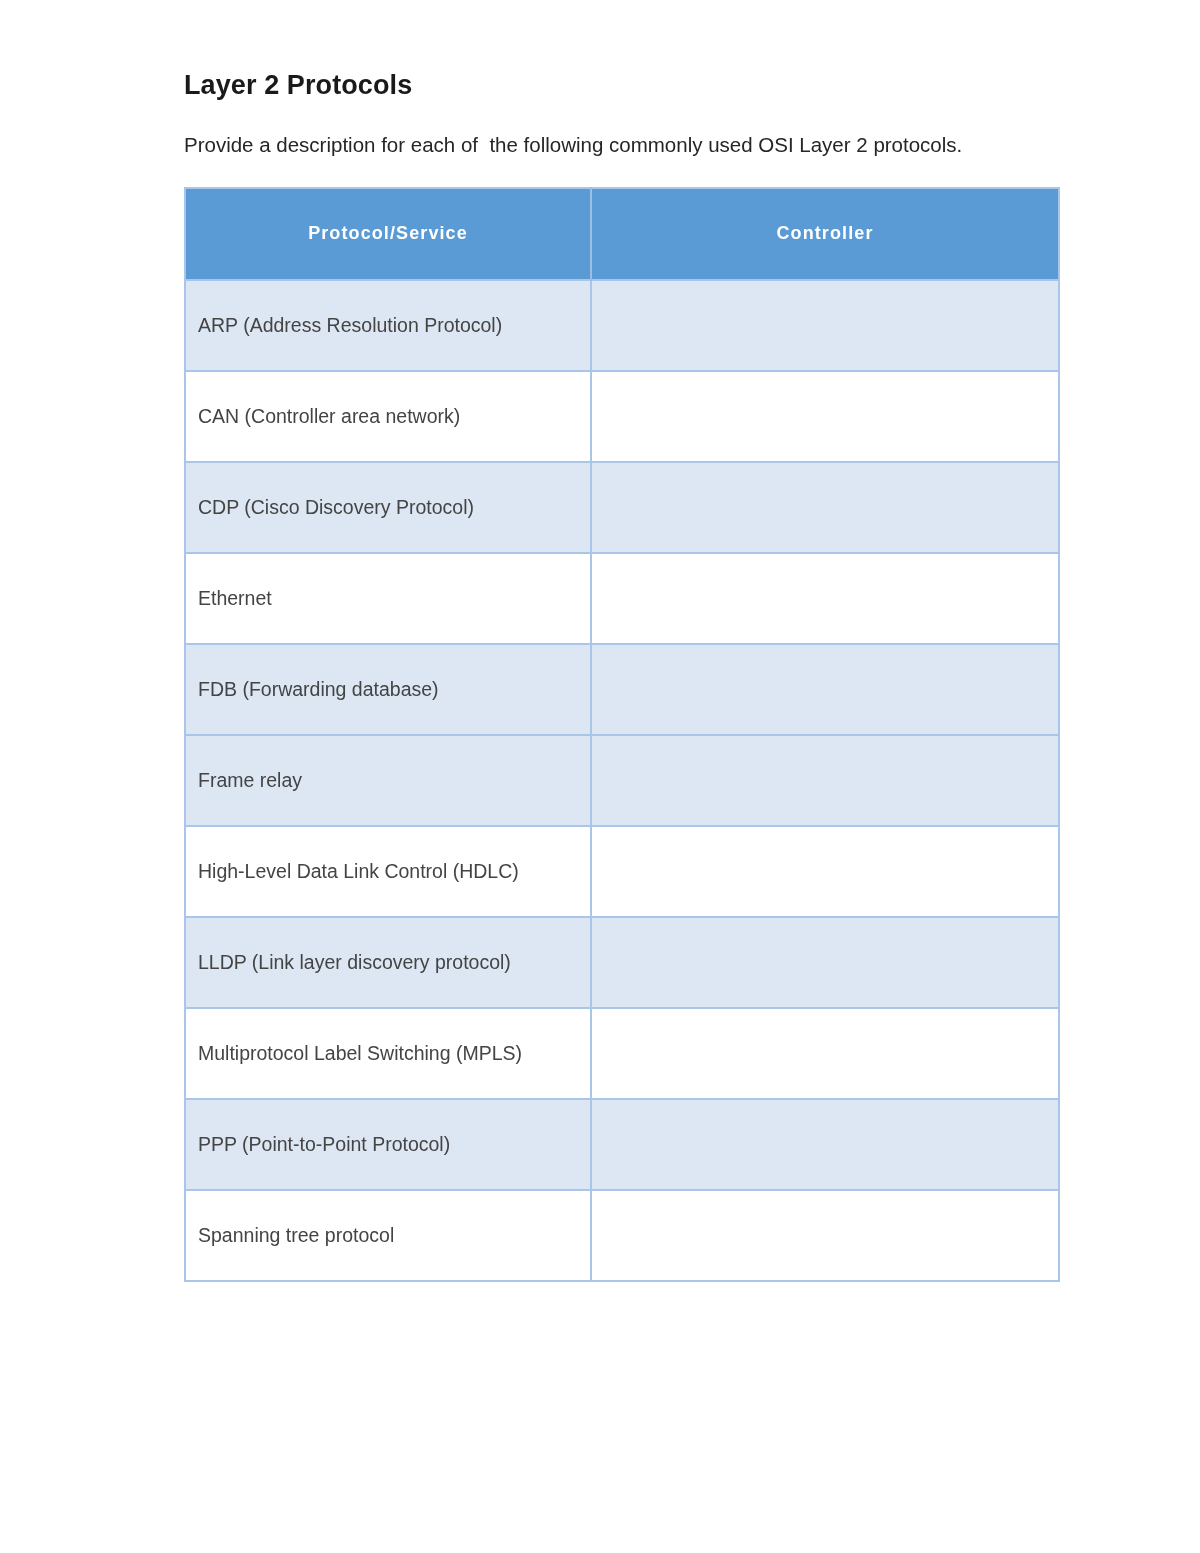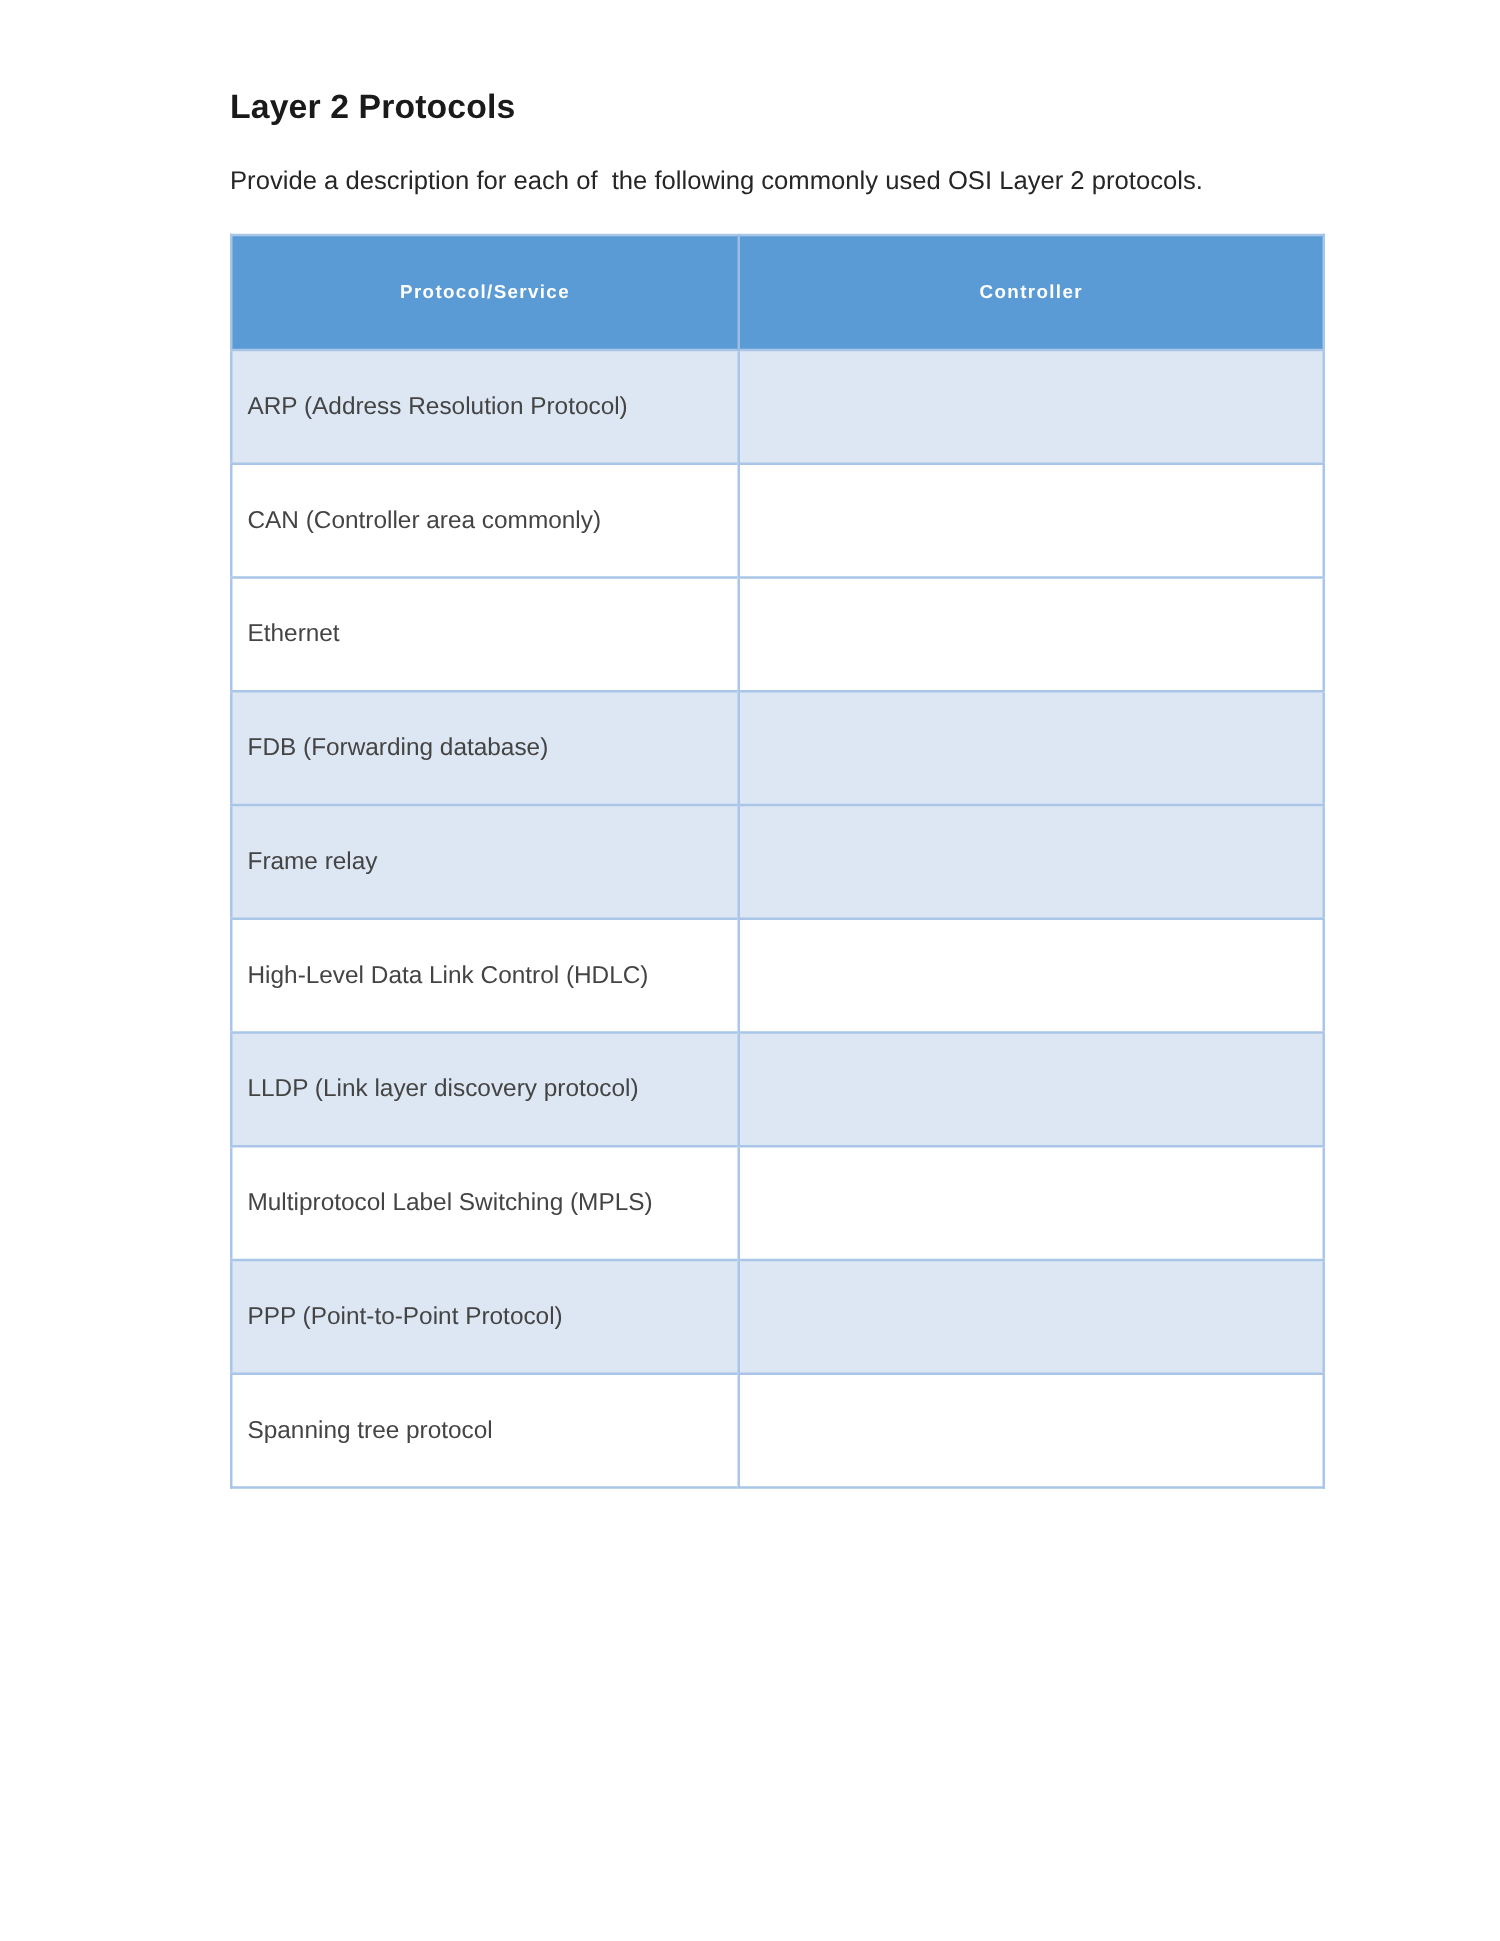--- a/index.html
+++ b/index.html
@@ -58,21 +58,21 @@
     table-layout: fixed;
     border: 2px solid #a9c6e8;
   }
 
   .proto-table col.col-protocol { width: 406px; }
   .proto-table col.col-description { width: 468px; }
 
   .proto-table thead th {
     background: #5b9bd5;
     color: #ffffff;
-    font-size: 15px;
+    font-size: 18px;
     font-weight: bold;
     letter-spacing: 1.1px;
     text-align: center;
     vertical-align: middle;
     height: 92px;
     padding: 12px 10px;
     border: none;
     box-sizing: border-box;
   }
   .proto-table thead th.th-protocol {
@@ -129,21 +129,25 @@
           <th class="th-protocol">Protocol/Service</th>
           <th class="th-description">Controller</th>
         </tr>
       </thead>
       <tbody id="table-body">
           <tr class="band">
             <td class="cell-protocol">ARP (Address Resolution Protocol)</td>
             <td class="cell-description"></td>
           </tr>
           <tr class="plain">
-            <td class="cell-protocol">CAN (Controller area commonly)</td>
+            <td class="cell-protocol">CAN (Controller area network)</td>
+            <td class="cell-description"></td>
+          </tr>
+          <tr class="band">
+            <td class="cell-protocol">CDP (Cisco Discovery Protocol)</td>
             <td class="cell-description"></td>
           </tr>
           <tr class="plain">
             <td class="cell-protocol">Ethernet</td>
             <td class="cell-description"></td>
           </tr>
           <tr class="band">
             <td class="cell-protocol">FDB (Forwarding database)</td>
             <td class="cell-description"></td>
           </tr>

